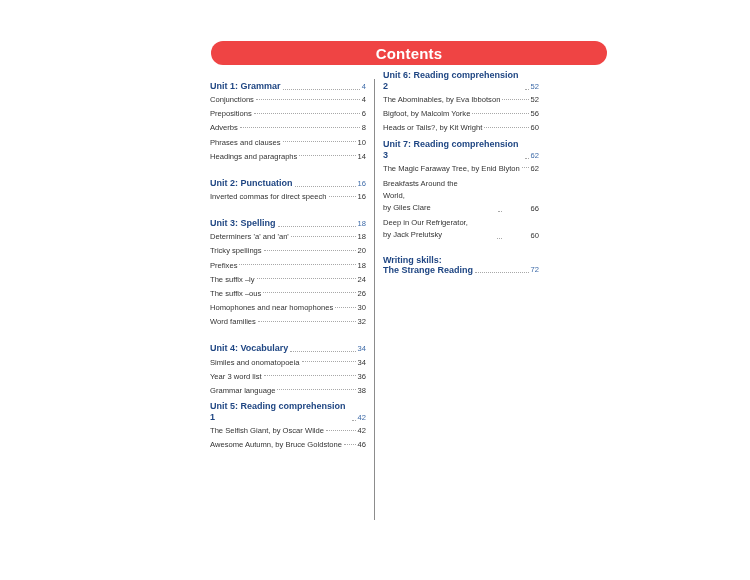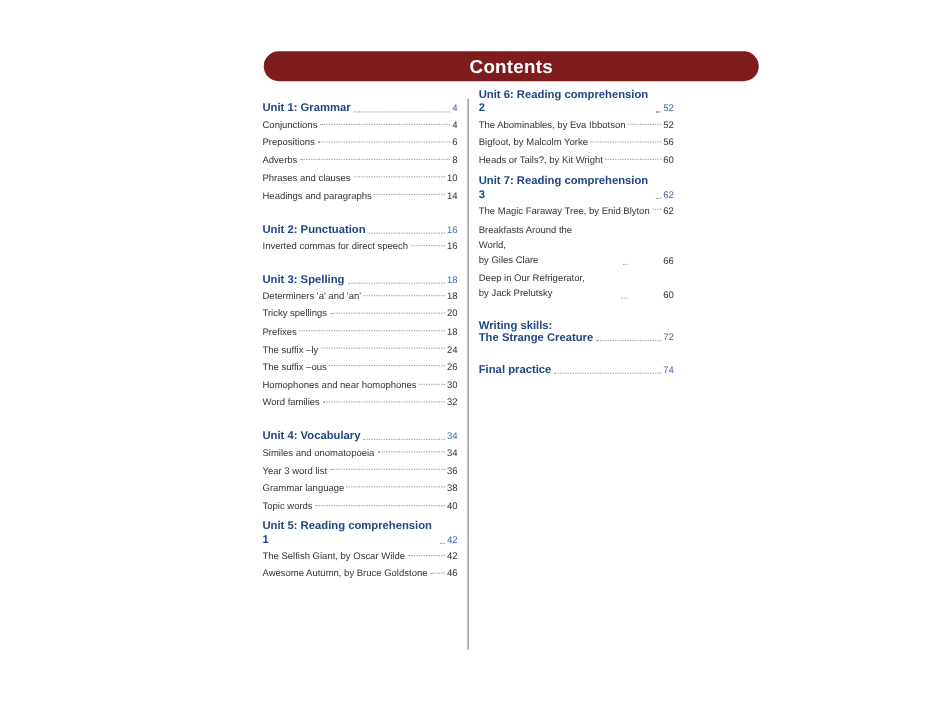--- a/index.html
+++ b/index.html
@@ -1,21 +1,21 @@
 <!DOCTYPE html>
 <html><head>
 <meta charset="utf-8">
 <style>
   * { box-sizing: border-box; margin: 0; padding: 0; }
   html, body { width: 750px; height: 580px; background: #ffffff; overflow: hidden; }
   body { font-family: "Liberation Sans", "DejaVu Sans", sans-serif; color: #2a2a2a; position: relative; }
 
   .banner {
     position: absolute; left: 211px; top: 41px; width: 396px; height: 24px;
-    background: #7f1d1d; border-radius: 12px;
+    background: #ef4444; border-radius: 12px;
     display: flex; align-items: center; justify-content: center;
   }
   .banner span { color: #ffffff; font-weight: bold; font-size: 15px; letter-spacing: 0.2px; }
 
   .col { position: absolute; top: 80px; }
   .col-left { left: 210px; width: 156px; }
   .col-right { left: 383px; width: 156px; }
 
   .divider {
     position: absolute; left: 374px; top: 79px; width: 1px; height: 441px; background: #8c8c8c;
@@ -164,25 +164,20 @@
     <div class="entry">
         <span class="lbl">Year 3 word list</span>
         <span class="dots"></span>
         <span class="pg">36</span>
       </div>
     <div class="entry">
         <span class="lbl">Grammar language</span>
         <span class="dots"></span>
         <span class="pg">38</span>
       </div>
-    <div class="entry">
-        <span class="lbl">Topic words</span>
-        <span class="dots"></span>
-        <span class="pg">40</span>
-      </div>
   </div>
   <div class="gap"></div>
 
   <div class="unit">
     <div class="head">
       <span class="lbl">Unit 5: Reading comprehension 1</span>
         <span class="dots"></span>
         <span class="pg">42</span>
     </div>
     <div class="entry">
@@ -243,27 +238,20 @@
     <div class="entry two-line">
       <span class="lbl"><span>Deep in Our Refrigerator,</span><br><span>by Jack Prelutsky</span></span>
         <span class="dots"></span>
         <span class="pg">60</span>
     </div>
   </div>
   <div class="gap"></div>
 
   <div class="unit">
     <div class="head two-line">
-      <span class="lbl"><span>Writing skills:</span><br><span>The Strange Creature</span></span>
+      <span class="lbl"><span>Writing skills:</span><br><span>The Strange Reading</span></span>
         <span class="dots"></span>
         <span class="pg">72</span>
     </div>
   </div>
   <div class="gap"></div>
 
-  <div class="unit">
-    <div class="head">
-      <span class="lbl">Final practice</span>
-        <span class="dots"></span>
-        <span class="pg">74</span>
-    </div>
-  </div>
 </div>
 
 </body></html>

